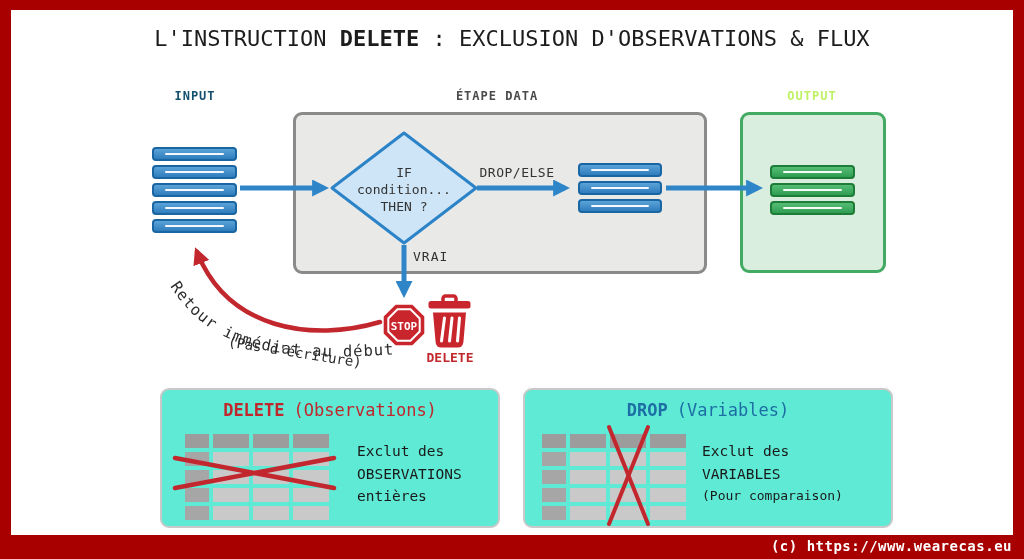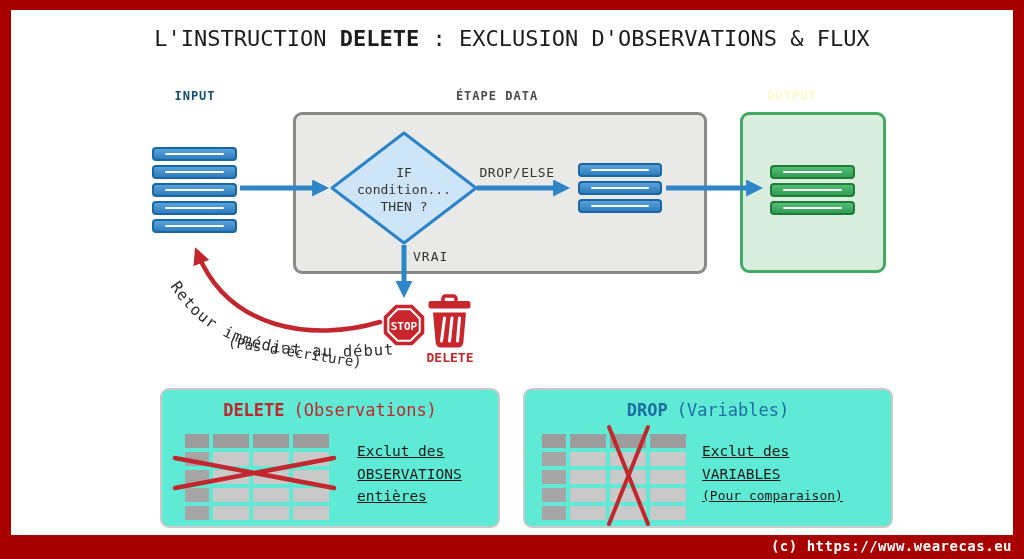--- a/index.html
+++ b/index.html
@@ -8,21 +8,21 @@
   .canvas { position:absolute; left:11px; top:10px; width:1002px; height:525px; background:#ffffff; }
 
   .abs { position:absolute; }
 
   .title { left:0; top:26px; width:1024px; text-align:center; font-size:22px; color:#1c1c1c; letter-spacing:0; z-index:3; }
   .title .kw { font-weight:bold; }
 
   .flow-label { top:89px; font-size:12px; font-weight:bold; letter-spacing:1px; text-align:center; z-index:3; }
   .lbl-input  { left:150px; width:90px;  color:#14506f; }
   .lbl-step   { left:427px; width:140px; color:#4a4a4a; }
-  .lbl-output { left:747px; width:90px;  color:#fef9c3; }
+  .lbl-output { left:767px; width:90px;  color:#bef264; }
 
   .step-box { left:293px; top:112px; width:414px; height:162px; background:#e9e9e8; border:3px solid #8a8a8a; border-radius:9px; z-index:1; }
   .out-box  { left:740px; top:112px; width:146px; height:161px; background:#d9eede; border:3px solid #43aa63; border-radius:9px; z-index:1; }
 
   .ds { display:flex; flex-direction:column; justify-content:space-between; z-index:2; }
   .ds .bar { height:14px; border-radius:4px; position:relative; }
   .ds .bar.blue  { background:linear-gradient(#5ba3d9,#2f7dbd); border:2px solid #1a66a3; }
   .ds .bar.green { background:linear-gradient(#55bd74,#2f9e52); border:2px solid #1d7c38; }
   .ds .bar .line { position:absolute; left:14%; top:50%; width:72%; height:2.5px; margin-top:-1.5px; background:#fff; border-radius:2px; opacity:.95; }
   .ds-input  { left:152px; top:147px; width:85px; height:86px; }
@@ -46,21 +46,21 @@
   .panel-title .kw { font-weight:bold; }
   .panel-title .qual { margin-left:9px; }
 
   .mini-table { position:absolute; display:grid; grid-template-columns:24px 36px 36px 36px; grid-auto-rows:14px; gap:4px; }
   .mini-table .cell { background:#c9c9c9; }
   .mini-table .cell.hdr { background:#9c9c9c; }
   .mini-table .cell.rowhdr { background:#a6a6a6; }
   .tbl-delete { left:23px; top:44px; }
   .tbl-drop   { left:17px; top:44px; }
 
-  .desc { position:absolute; top:50px; font-size:14.5px; line-height:22.5px; color:#1a1a1a;text-decoration:underline; }
+  .desc { position:absolute; top:50px; font-size:14.5px; line-height:22.5px; color:#1a1a1a; }
   .panel-delete .desc { left:195px; }
   .panel-drop   .desc { left:177px; }
   .panel-drop .desc .d3 { font-size:13px; }
 
   .footer-bar { position:absolute; left:0; bottom:0; width:1024px; height:24px; background:#a80000; z-index:4; text-align:right; }
   .footer-bar .copy { display:inline-block; margin-right:12px; color:#ffffff; font-size:14px; font-weight:bold; line-height:23px; letter-spacing:.5px; }
 
   svg text { font-family:"DejaVu Sans Mono","Liberation Mono",monospace; }
   .note-text { font-size:15.5px; fill:#2b2b2b; letter-spacing:1px; }
   .stop-text { font-size:11px; font-weight:bold; fill:#ffffff; }

